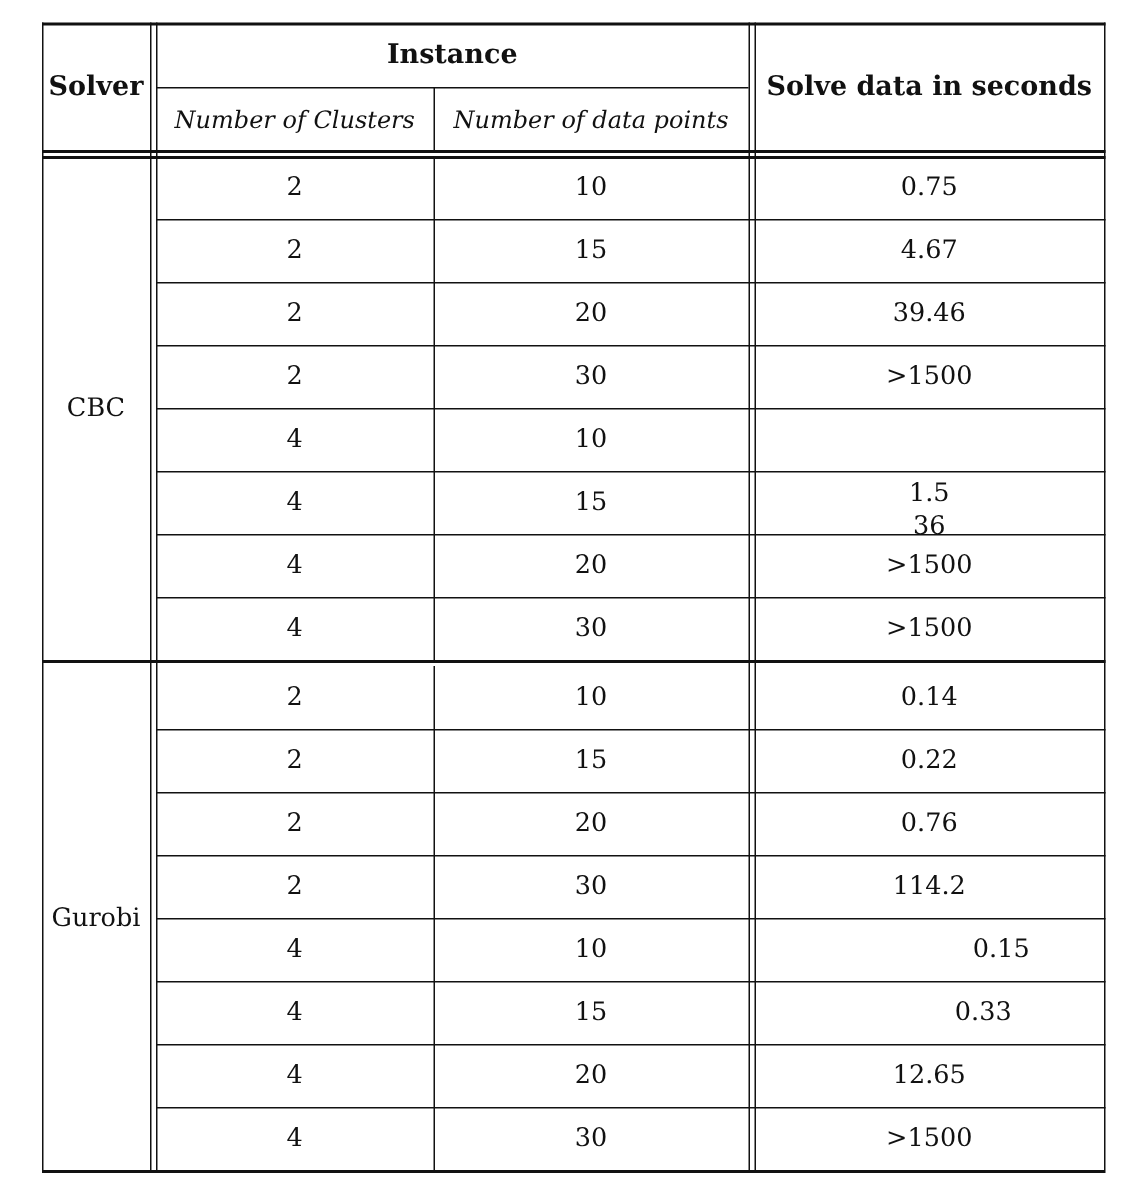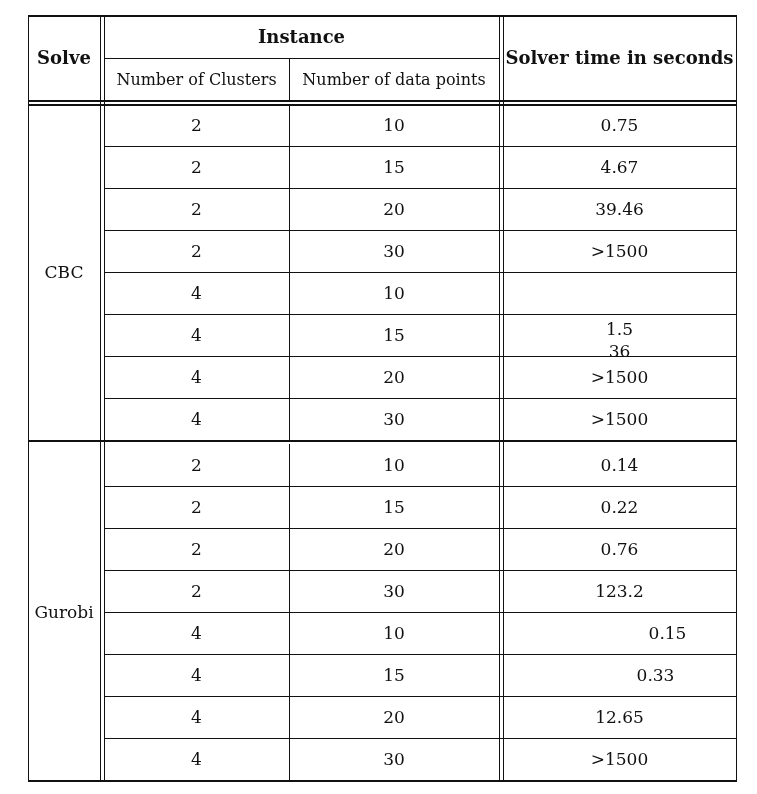--- a/index.html
+++ b/index.html
@@ -1,41 +1,41 @@
 <!DOCTYPE html>
 <html><head>
   <meta charset="utf-8">
   <style>
     html, body { margin: 0; padding: 0; background: #ffffff; }
     body { width: 757px; height: 794px; position: relative; font-family: "DejaVu Serif", "Liberation Serif", serif; color: #111; }
     .line { position: absolute; background: #111; }
     .cell { position: absolute; display: flex; align-items: center; justify-content: center; font-size: 17px; }
     .bold { font-weight: bold; font-size: 18px; }
-    .ital { font-size: 16px; }
+    .ital { font-style: italic; font-size: 16px; }
   </style>
 </head>
 <body>
 
 <div id="root">
     <div class="line" style="left: 28px; top: 15px; width: 709px; height: 1.5px;"></div>
     <div class="line" style="left: 104px; top: 58px; width: 395px; height: 1.2px;"></div>
     <div class="line" style="left: 28px; top: 100px; width: 709px; height: 1.5px;"></div>
     <div class="line" style="left: 28px; top: 104px; width: 709px; height: 1.5px;"></div>
     <div class="line" style="left: 28px; top: 15px; width: 1.2px; height: 765px;"></div>
     <div class="line" style="left: 100px; top: 15px; width: 1.2px; height: 765px;"></div>
     <div class="line" style="left: 104px; top: 15px; width: 1.2px; height: 765px;"></div>
     <div class="line" style="left: 499px; top: 15px; width: 1.2px; height: 765px;"></div>
     <div class="line" style="left: 503px; top: 15px; width: 1.2px; height: 765px;"></div>
     <div class="line" style="left: 736px; top: 15px; width: 1.2px; height: 765px;"></div>
     <div class="line" style="left: 289px; top: 58px; width: 1.2px; height: 42px;"></div>
-    <div class="cell bold" style="left: 28px; top: 15px; width: 72px; height: 85px;">Solve</div>
+    <div class="cell bold" style="left: 28px; top: 15px; width: 72px; height: 85px;">Solver</div>
     <div class="cell bold" style="left: 104px; top: 15px; width: 395px; height: 43px;">Instance</div>
     <div class="cell ital" style="left: 104px; top: 58px; width: 185px; height: 42px;">Number of Clusters</div>
     <div class="cell ital" style="left: 289px; top: 58px; width: 210px; height: 42px;">Number of data points</div>
-    <div class="cell bold" style="left: 503px; top: 15px; width: 233px; height: 85px;">Solver time in seconds</div>
+    <div class="cell bold" style="left: 503px; top: 15px; width: 233px; height: 85px;">Solve data in seconds</div>
     <div class="line" style="left: 289px; top: 104px; width: 1.2px; height: 336px;"></div>
     <div class="cell " style="left: 104px; top: 104px; width: 185px; height: 42px;">2</div>
     <div class="cell " style="left: 289px; top: 104px; width: 210px; height: 42px;">10</div>
     <div class="cell " style="left: 503px; top: 104px; width: 233px; height: 42px;">0.75</div>
     <div class="line" style="left: 104px; top: 146px; width: 633px; height: 1.2px;"></div>
     <div class="cell " style="left: 104px; top: 146px; width: 185px; height: 42px;">2</div>
     <div class="cell " style="left: 289px; top: 146px; width: 210px; height: 42px;">15</div>
     <div class="cell " style="left: 503px; top: 146px; width: 233px; height: 42px;">4.67</div>
     <div class="line" style="left: 104px; top: 188px; width: 633px; height: 1.2px;"></div>
     <div class="cell " style="left: 104px; top: 188px; width: 185px; height: 42px;">2</div>
@@ -71,21 +71,21 @@
     <div class="cell " style="left: 104px; top: 486px; width: 185px; height: 42px;">2</div>
     <div class="cell " style="left: 289px; top: 486px; width: 210px; height: 42px;">15</div>
     <div class="cell " style="left: 503px; top: 486px; width: 233px; height: 42px;">0.22</div>
     <div class="line" style="left: 104px; top: 528px; width: 633px; height: 1.2px;"></div>
     <div class="cell " style="left: 104px; top: 528px; width: 185px; height: 42px;">2</div>
     <div class="cell " style="left: 289px; top: 528px; width: 210px; height: 42px;">20</div>
     <div class="cell " style="left: 503px; top: 528px; width: 233px; height: 42px;">0.76</div>
     <div class="line" style="left: 104px; top: 570px; width: 633px; height: 1.2px;"></div>
     <div class="cell " style="left: 104px; top: 570px; width: 185px; height: 42px;">2</div>
     <div class="cell " style="left: 289px; top: 570px; width: 210px; height: 42px;">30</div>
-    <div class="cell " style="left: 503px; top: 570px; width: 233px; height: 42px;">123.2</div>
+    <div class="cell " style="left: 503px; top: 570px; width: 233px; height: 42px;">114.2</div>
     <div class="line" style="left: 104px; top: 612px; width: 633px; height: 1.2px;"></div>
     <div class="cell " style="left: 104px; top: 612px; width: 185px; height: 42px;">4</div>
     <div class="cell " style="left: 289px; top: 612px; width: 210px; height: 42px;">10</div>
     <div class="cell " style="left: 503px; top: 612px; width: 233px; height: 42px; padding-left: 48px;">0.15</div>
     <div class="line" style="left: 104px; top: 654px; width: 633px; height: 1.2px;"></div>
     <div class="cell " style="left: 104px; top: 654px; width: 185px; height: 42px;">4</div>
     <div class="cell " style="left: 289px; top: 654px; width: 210px; height: 42px;">15</div>
     <div class="cell " style="left: 503px; top: 654px; width: 233px; height: 42px; margin-left: 36px;">0.33</div>
     <div class="line" style="left: 104px; top: 696px; width: 633px; height: 1.2px;"></div>
     <div class="cell " style="left: 104px; top: 696px; width: 185px; height: 42px;">4</div>

